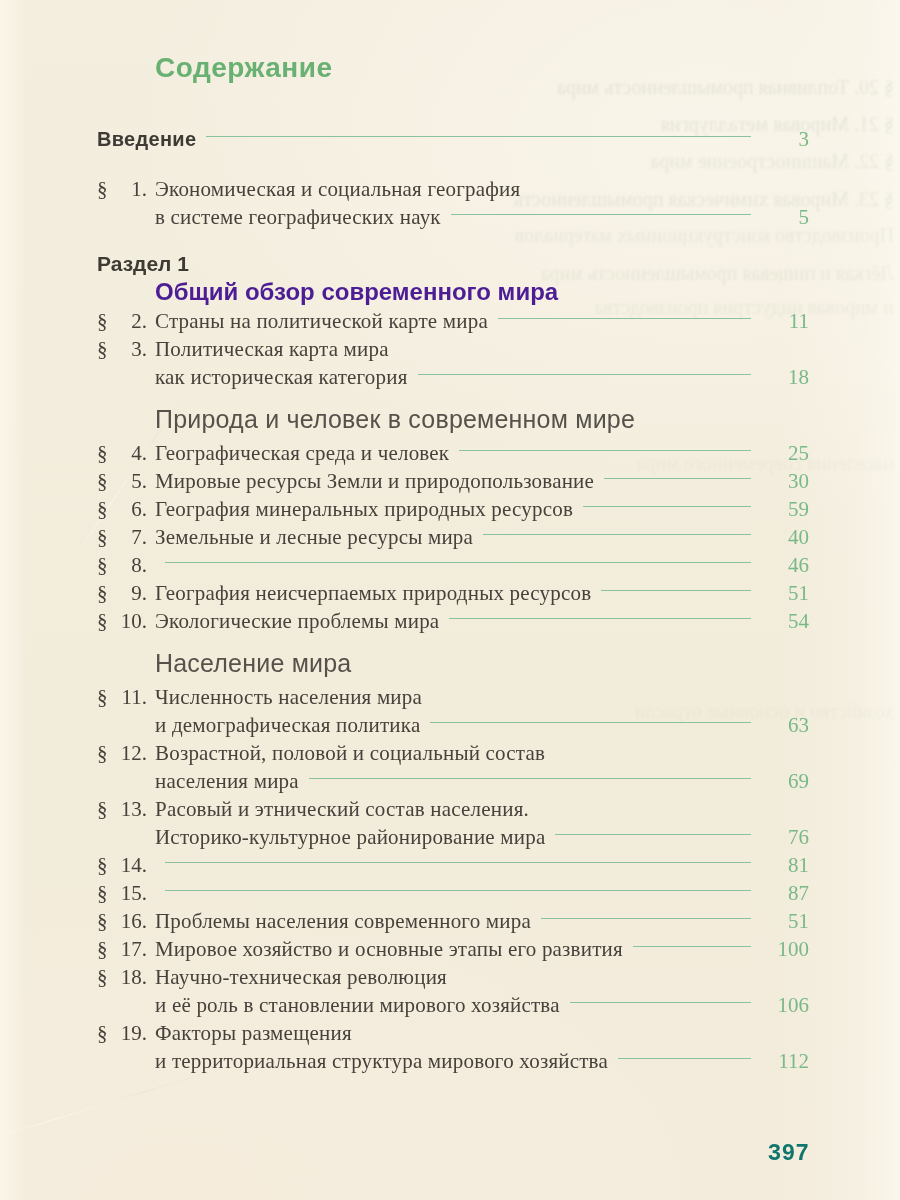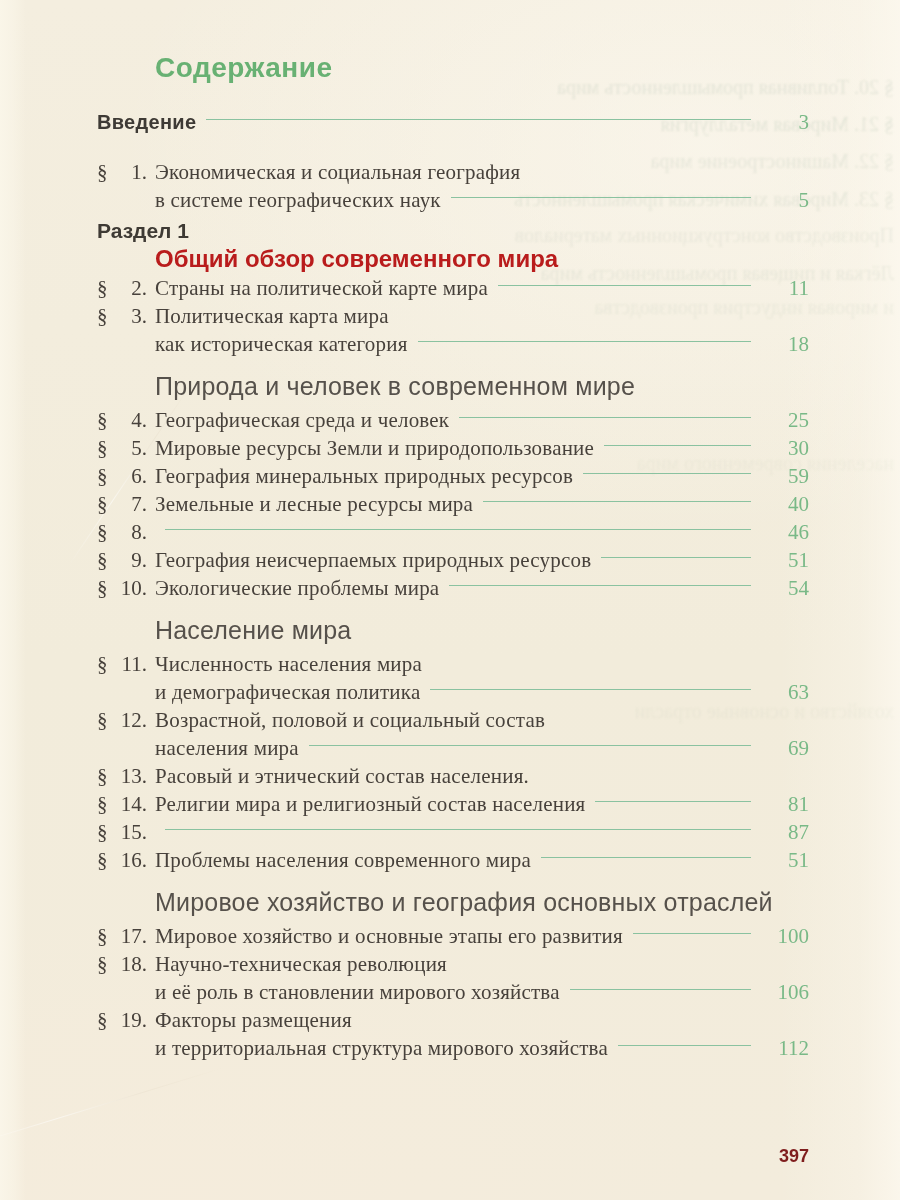--- a/index.html
+++ b/index.html
@@ -33,31 +33,31 @@
     position:absolute;left:6px;width:100%;
     font-family:"Liberation Serif", serif;
     font-size:20px;color:#74977f;white-space:nowrap;
   }
 
   .content{position:absolute;left:97px;top:52px;width:712px;color:#47413b;}
 
   .toc-title{
     font-family:"Liberation Sans", sans-serif;
     font-weight:bold;font-size:28px;line-height:32px;
-    color:#68b173;margin:0 0 24px 58px;letter-spacing:.5px;
-  }
-
-  .part{margin-top:4px;}
+    color:#68b173;margin:0 0 41px 58px;letter-spacing:.5px;
+  }
+
+  .part{margin-top:20px;}
   .part-label{
     font-family:"Liberation Sans", sans-serif;font-weight:bold;
     font-size:21px;line-height:26px;color:#3e3a34;
   }
   .part-title{
     font-family:"Liberation Sans", sans-serif;font-weight:bold;
-    font-size:24px;line-height:30px;color:#b91c1c;margin-left:58px;
+    font-size:24px;line-height:30px;color:#4c1d95;margin-left:58px;
   }
 
   .subhead{
     font-family:"Liberation Sans", sans-serif;font-weight:normal;
     font-size:25px;line-height:31px;color:#56514b;
     margin:13px 0 4px 58px;letter-spacing:.2px;
   }
 
   .entry{font-size:21px;line-height:28px;}
   .entry .row{display:flex;align-items:center;}
@@ -77,22 +77,22 @@
     color:#79b987;font-size:21px;
   }
   .entry.bold-sans .etext{
     font-family:"Liberation Sans", sans-serif;font-weight:bold;
     font-size:20px;color:#3e3a35;letter-spacing:.3px;
   }
   .mt-intro{margin-top:22px;}
 
   .footer-num{
     position:absolute;right:91px;bottom:33px;
-    font-family:Liberation Sans, sans-serif;font-weight:bold;
-    font-size:18px;color:#7f1d1d;
+    font-family:Liberation Mono, monospace;font-weight:bold;
+    font-size:23px;color:#0f766e;
   }
 </style>
 </head>
 <body>
 
 <div class="paper"></div>
 <div class="crease c1"></div>
 <div class="crease c2"></div>
 
 <div class="ghosts" id="ghosts">
@@ -267,28 +267,32 @@
         </div>
       </div>
       <div class="entry">
         <div class="row">
           <span class="numcol">
             <span>§</span>
             <span>13.</span>
           </span>
           <span class="etext">Расовый и этнический состав населения.</span>
         </div>
+        <div class="row cont">
+          <span class="etext">Историко-культурное районирование мира</span>
+          <span class="leader"></span>
+          <span class="pagenum">76</span>
+        </div>
       </div>
       <div class="entry">
         <div class="row">
           <span class="numcol">
             <span>§</span>
             <span>14.</span>
           </span>
-          <span class="etext">Религии мира и религиозный состав населения</span>
           <span class="leader"></span>
           <span class="pagenum">81</span>
         </div>
       </div>
       <div class="entry">
         <div class="row">
           <span class="numcol">
             <span>§</span>
             <span>15.</span>
           </span>
@@ -300,21 +304,20 @@
         <div class="row">
           <span class="numcol">
             <span>§</span>
             <span>16.</span>
           </span>
           <span class="etext">Проблемы населения современного мира</span>
           <span class="leader"></span>
           <span class="pagenum">51</span>
         </div>
       </div>
-      <h2 class="subhead">Мировое хозяйство и география основных отраслей</h2>
       <div class="entry">
         <div class="row">
           <span class="numcol">
             <span>§</span>
             <span>17.</span>
           </span>
           <span class="etext">Мировое хозяйство и основные этапы его развития</span>
           <span class="leader"></span>
           <span class="pagenum">100</span>
         </div>

